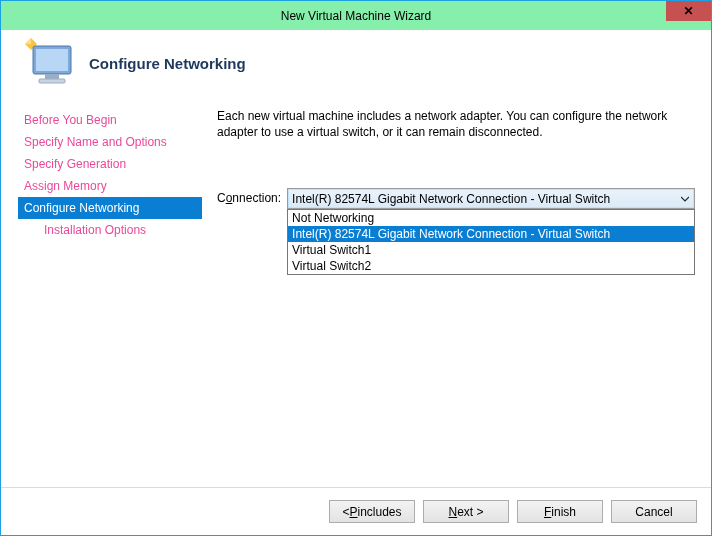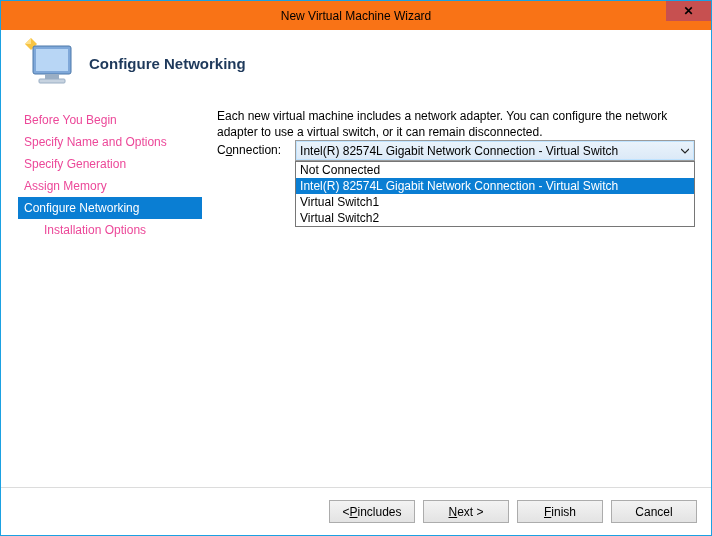--- a/index.html
+++ b/index.html
@@ -1,32 +1,32 @@
 <!DOCTYPE html>
 <html><head>
 <meta charset="utf-8">
 <style>
 * { box-sizing: border-box; margin: 0; padding: 0; font-family: "Segoe UI", Tahoma, sans-serif; font-size: 12px; }
 body { background: #fff; width: 712px; height: 536px; overflow: hidden; }
 .window { width: 712px; height: 536px; border: 1px solid #1ba1e2; background: #fff; display: flex; flex-direction: column; }
-.titlebar { height: 29px; background: #f97316; display: flex; align-items: center; justify-content: center; position: relative; }
+.titlebar { height: 29px; background: #86efac; display: flex; align-items: center; justify-content: center; position: relative; }
 .titlebar-text { color: #000; font-size: 12px; }
 .close-btn { position: absolute; right: 0; top: 0; width: 45px; height: 20px; background: #c75050; display: flex; align-items: center; justify-content: center; cursor: pointer; }
 .close-x { color: #000; font-size: 12px; font-weight: bold; font-family: Arial; }
 .header { height: 66px; display: flex; align-items: center; padding: 0 18px; border-bottom: 0; }
 .header-icon { width: 56px; height: 50px; position: relative; margin-right: 14px; }
 .header-title { font-size: 15px; font-weight: 600; color: #1e395b; }
 .body { flex: 1; display: flex; padding: 12px 16px 0 16px; gap: 14px; }
 .sidebar { width: 186px; border: 1px solid transparent; }
 .sidebar-item { padding: 4px 6px; color: #ec4899; cursor: pointer; white-space: nowrap; }
 .sidebar-item.active { background: #0a7ed3; color: #fff; }
 .sidebar-item.indent { padding-left: 26px; }
 .content { flex: 1; display: flex; flex-direction: column; }
-.desc { color: #000; line-height: 1.35; }
-.conn-row { display: flex; align-items: flex-start; gap: 14px; }
+.desc { color: #000; line-height: 1.35; margin-bottom: 14px; }
+.conn-row { display: flex; align-items: flex-start; gap: 6px; margin-top: 34px; }
 .conn-label { padding-top: 3px; }
 .conn-select-wrap { flex: 1; position: relative; }
 .conn-select { width: 100%; height: 21px; border: 1px solid #9b9b9b; background: linear-gradient(#eaf3fb,#dbe9f7); display: flex; align-items: center; padding: 0 18px 0 4px; position: relative; box-shadow: inset 0 0 0 1px #bfe3ff; }
 .sel-arrow { position: absolute; right: 2px; top: 2px; width: 14px; height: 15px; display: flex; align-items: center; justify-content: center; }
 .sel-arrow svg { width: 8px; height: 8px; }
 .dropdown { position: absolute; left: 0; top: 21px; right: 0; border: 1px solid #767676; background: #fff; z-index: 10; }
 .dd-item { padding: 1px 4px; cursor: pointer; white-space: nowrap; overflow: hidden; }
 .dd-item.hl { background: #0a7ed3; color: #fff; }
 .footer { height: 48px; border-top: 1px solid #dcdcdc; display: flex; align-items: center; justify-content: flex-end; padding: 0 14px; gap: 8px; }
 .btn { width: 86px; height: 23px; border: 1px solid #acacac; background: linear-gradient(#f3f3f3,#e3e3e3); display: flex; align-items: center; justify-content: center; cursor: pointer; }
@@ -75,21 +75,21 @@
         <div class="conn-select-wrap">
           <div class="conn-select">
             <span>Intel(R) 82574L Gigabit Network Connection - Virtual Switch</span>
             <span class="sel-arrow">
               <svg viewBox="0 0 8 8">
                   <path d="M0 2 L4 6 L8 2" fill="none" stroke="#222" stroke-width="1.2"></path>
                 </svg>
             </span>
           </div>
           <div class="dropdown" id="dropdown">
-              <div class="dd-item">Not Connected</div>
+              <div class="dd-item">Not Networking</div>
               <div class="dd-item hl">Intel(R) 82574L Gigabit Network Connection - Virtual Switch</div>
               <div class="dd-item">Virtual Switch1</div>
               <div class="dd-item">Virtual Switch2</div>
             </div>
         </div>
       </div>
     </div>
   </div>
 
   <div class="footer">

